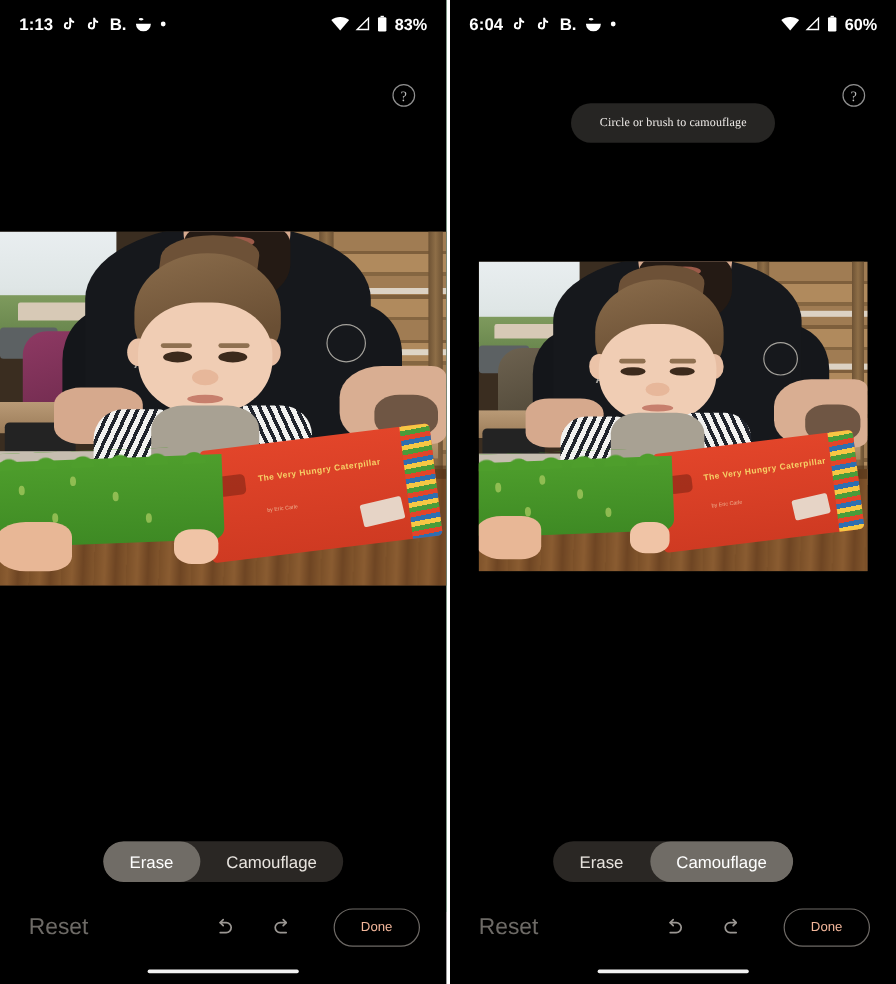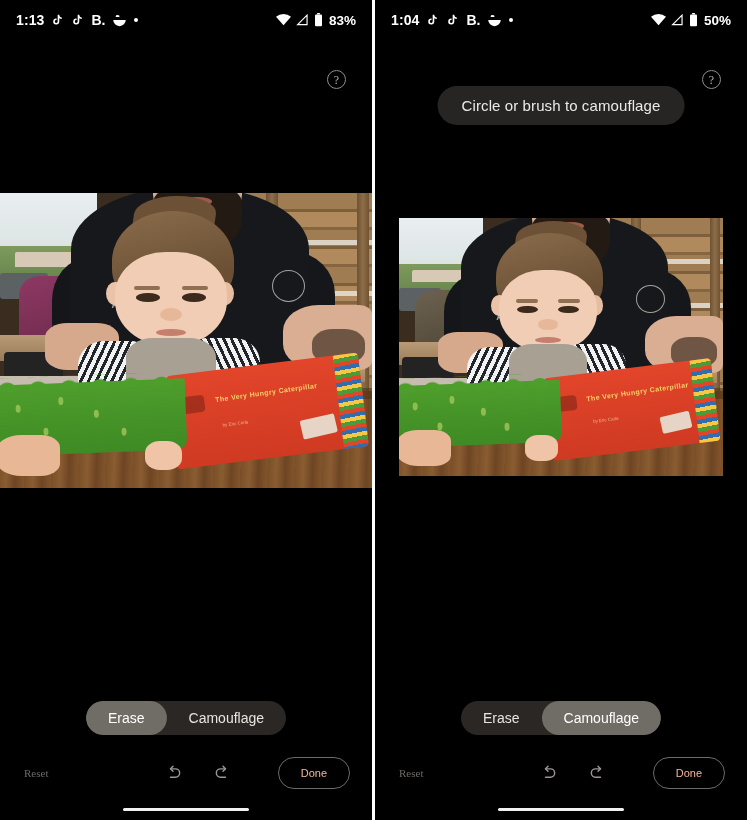--- a/index.html
+++ b/index.html
@@ -58,25 +58,26 @@
   }
 
   
   .hint-chip {
     position: absolute;
     top: 86px;
     left: 50%;
     transform: translateX(-50%);
     background: #262523;
     color: #ece9e6;
-    font-size: 15px;
+    font-size: 10px;
     border-radius: 22px;
     padding: 11px 24px;
     white-space: nowrap;
     letter-spacing: .1px;
+    font-family: Liberation Serif, serif;
   }
 
   
   .photo {
     position: absolute;
     overflow: hidden;
     background: #3a2d20;
   }
   .photo.left  { left: 0px;  top: 193px; width: 372px; height: 295px; }
   .photo.right { left: 24px; top: 218px; width: 324px; height: 258px; }
@@ -369,23 +370,23 @@
   .seg-btn.active { background: #706c66; color: #ffffff; }
 
   .actionbar {
     position: absolute;
     left: 0; right: 0; bottom: 26px;
     height: 42px;
     display: flex; align-items: center;
     padding: 0 24px;
   }
   .reset-btn {
-    font-size: 11px; color: #6d6a66;
+    font-size: 19px; color: #6d6a66;
     background: none; border: none;
-    font-family: Liberation Serif, serif;
+    font-family: Liberation Sans, sans-serif;
   }
   .undo-redo {
     margin-left: auto; margin-right: auto;
     display: flex; align-items: center; gap: 26px;
   }
   .icon-btn {
     width: 24px; height: 24px;
     display: flex; align-items: center; justify-content: center;
     background: none; border: none;
   }
@@ -558,21 +559,21 @@
 
     <div class="home-indicator"></div>
   </div>
 
   <div class="gap"></div>
 
   <div class="phone">
 
     <div class="statusbar">
       <div class="sb-left">
-        <span class="sb-time">1:04</span>
+        <span class="sb-time">6:04</span>
         <span class="sb-icon">
           <svg width="13" height="14" viewBox="0 0 24 24">
               <path fill="#fff" d="M16.6 5.8a5.4 5.4 0 0 1-1.3-3.3h-3v12.2a2.6 2.6 0 1 1-2-2.5V9.1a5.6 5.6 0 1 0 5 5.6V8.9a8.3 8.3 0 0 0 4.6 1.4V7.3a5 5 0 0 1-3.3-1.5z"></path>
             </svg>
         </span>
         <span class="sb-icon">
           <svg width="13" height="14" viewBox="0 0 24 24">
               <path fill="#fff" d="M16.6 5.8a5.4 5.4 0 0 1-1.3-3.3h-3v12.2a2.6 2.6 0 1 1-2-2.5V9.1a5.6 5.6 0 1 0 5 5.6V8.9a8.3 8.3 0 0 0 4.6 1.4V7.3a5 5 0 0 1-3.3-1.5z"></path>
             </svg>
         </span>
@@ -595,21 +596,21 @@
           <svg width="13" height="12" viewBox="0 0 20 18">
               <path fill="none" stroke="#fff" stroke-width="1.8" d="M17 1.5 2.5 16h14.5z"></path>
             </svg>
         </span>
         <span class="sb-icon">
           <svg width="9" height="14" viewBox="0 0 12 20">
               <rect x="4" y="0" width="4" height="2" fill="#fff"></rect>
               <rect x="1" y="2" width="10" height="17" rx="1.5" fill="#fff"></rect>
             </svg>
         </span>
-        <span class="sb-batt-text">50%</span>
+        <span class="sb-batt-text">60%</span>
       </div>
     </div>
 
     <div class="help-btn">?</div>
 
     <div class="hint-chip">Circle or brush to camouflage</div>
 
     <div class="photo right">
       <div class="scene">
         <div class="bg-sky"></div>

